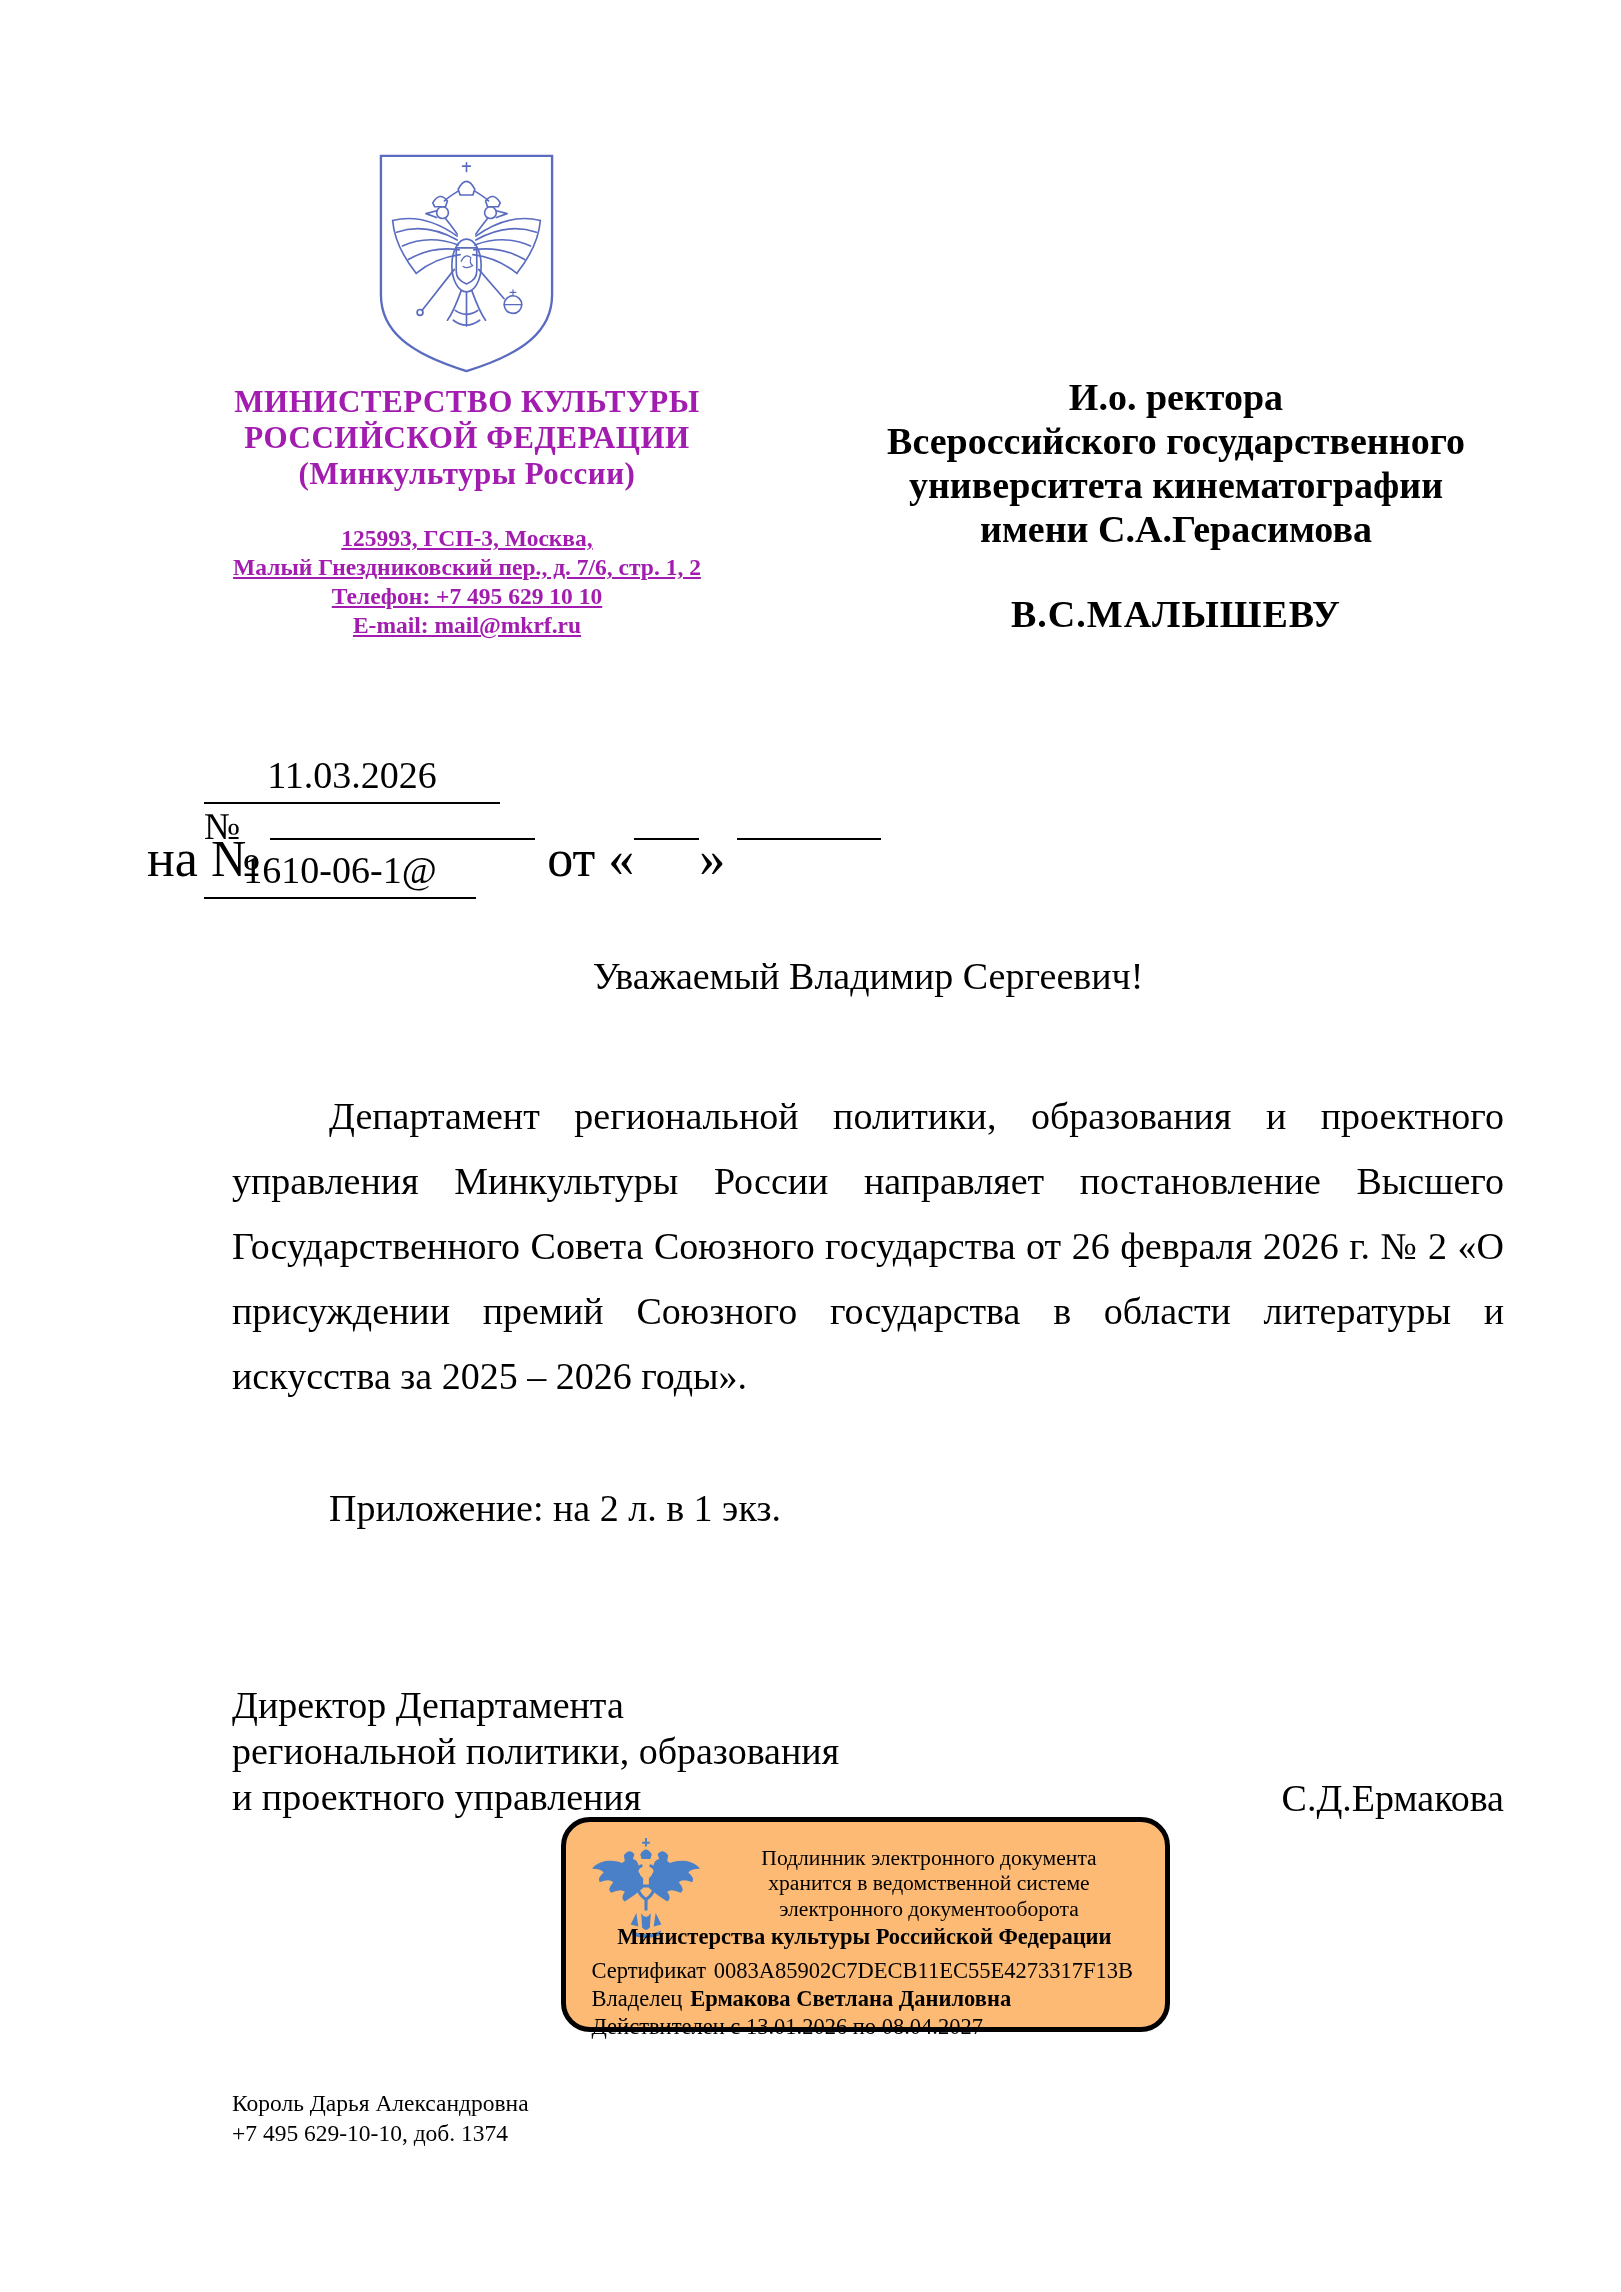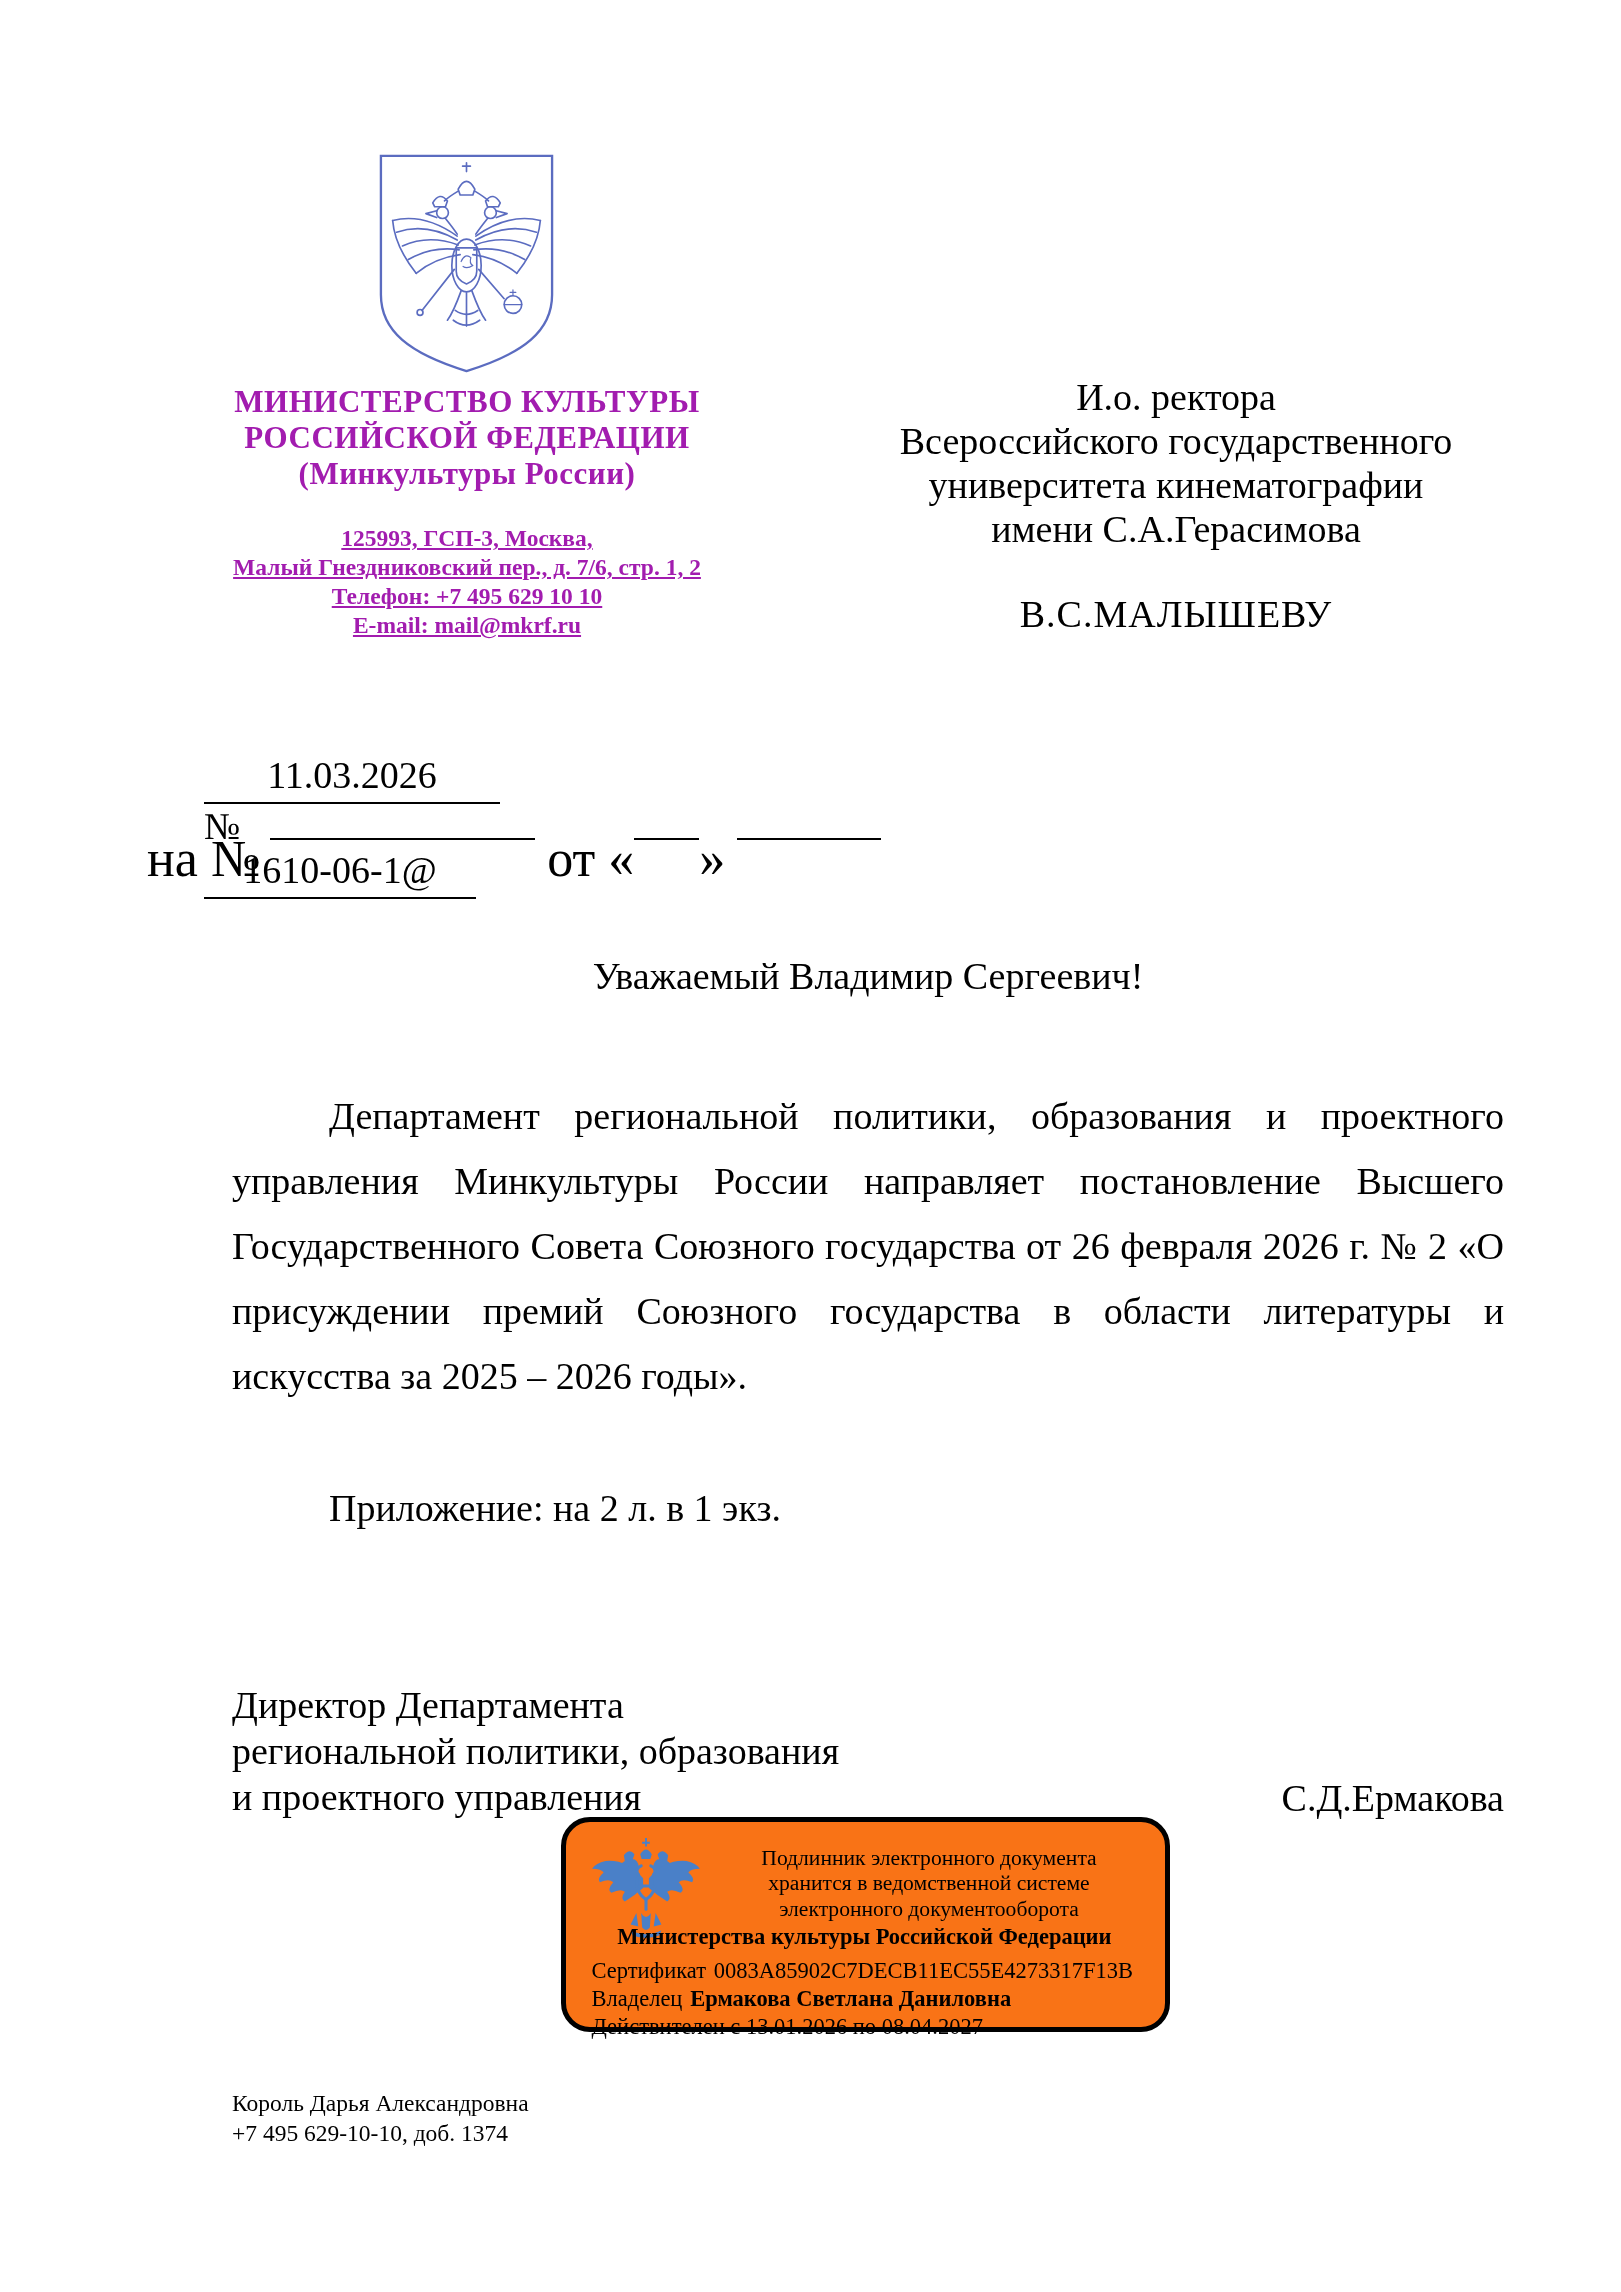--- a/index.html
+++ b/index.html
@@ -7,21 +7,21 @@
     position:relative;width:1621px;height:2293px;background:#ffffff;
     font-family:"Liberation Serif","DejaVu Serif",serif;color:#000;overflow:hidden;
   }
   
   .emblem{position:absolute;left:375px;top:152px;width:183px;height:223px;}
   
   .letterhead{position:absolute;left:114px;top:384px;width:706px;text-align:center;color:#a21caf;}
   .lh-title{font-size:31px;font-weight:bold;line-height:36px;letter-spacing:0.5px;}
   .lh-addr{margin-top:32px;font-size:23.5px;font-weight:bold;line-height:29px;text-decoration:underline;}
   
-  .recipient{position:absolute;left:887px;top:375px;width:578px;text-align:center;font-size:38px;line-height:44px;}
+  .recipient{position:absolute;left:887px;top:375px;width:578px;text-align:center;font-size:38px;line-height:44px;font-weight:bold;}
   .recipient-name{margin-top:41px;letter-spacing:1px;}
   
   .ref-row1{position:absolute;left:147px;top:753px;width:745px;display:flex;align-items:baseline;font-size:38px;flex-direction:column;}
   .uline{display:inline-block;text-align:center;border-bottom:2.9px solid #000;padding-bottom:4.9px;}
   .uline.date{width:296px;margin-left:57px;}
   .uline.num{width:272px;margin-left:3.9px;}
   .no-sign{margin-left:5.9px;}
   .ref-row2{position:absolute;left:147px;top:829px;width:745px;display:flex;align-items:flex-start;font-size:52px;}
   .blank{display:inline-block;height:0;border-bottom:2.9px solid #000;position:relative;top:8.8px;}
   .blank.b1{width:265px;margin-left:9.8px;}
@@ -30,21 +30,21 @@
   .ref-row2 .txt{white-space:pre;}
   .ref-row2 .ot{margin-left:11.8px;}
   
   .salutation{position:absolute;left:232px;top:954px;width:1272px;text-align:center;font-size:38px;}
   .body-par{position:absolute;left:232px;top:1084px;width:1272px;font-size:38px;line-height:65px;text-align:justify;text-indent:97px;}
   .attachment{position:absolute;left:329px;top:1486px;font-size:38px;}
   
   .sig-block{position:absolute;left:232px;top:1682px;width:1272px;display:flex;justify-content:space-between;align-items:flex-end;font-size:38px;gap:9px;}
   .sig-pos{line-height:46px;}
   
-  .stamp{position:absolute;left:561px;top:1817px;width:609px;height:215px;border:5.9px solid #000;border-radius:29px;box-sizing:border-box;background:#f97316;}
+  .stamp{position:absolute;left:561px;top:1817px;width:609px;height:215px;border:5.9px solid #000;border-radius:29px;box-sizing:border-box;background:#fdba74;}
   .stamp-eagle{position:absolute;left:19.6px;top:13.7px;width:120px;height:104px;}
   .stamp-top{position:absolute;left:145px;top:23.5px;width:436px;text-align:center;font-size:21.6px;line-height:25.5px;}
   .stamp-line4{position:absolute;left:5.9px;top:102px;width:585px;text-align:center;font-size:22.5px;font-weight:bold;}
   .stamp-certs{position:absolute;left:25.5px;top:135px;width:559px;font-size:22.5px;line-height:28px;white-space:nowrap;}
   .stamp-certs .val{margin-left:7.8px;}
   .stamp-certs b{margin-left:7.8px;}
   
   .footer{position:absolute;left:232px;top:2088px;font-size:23.5px;line-height:30px;}
 </style>
 </head>

